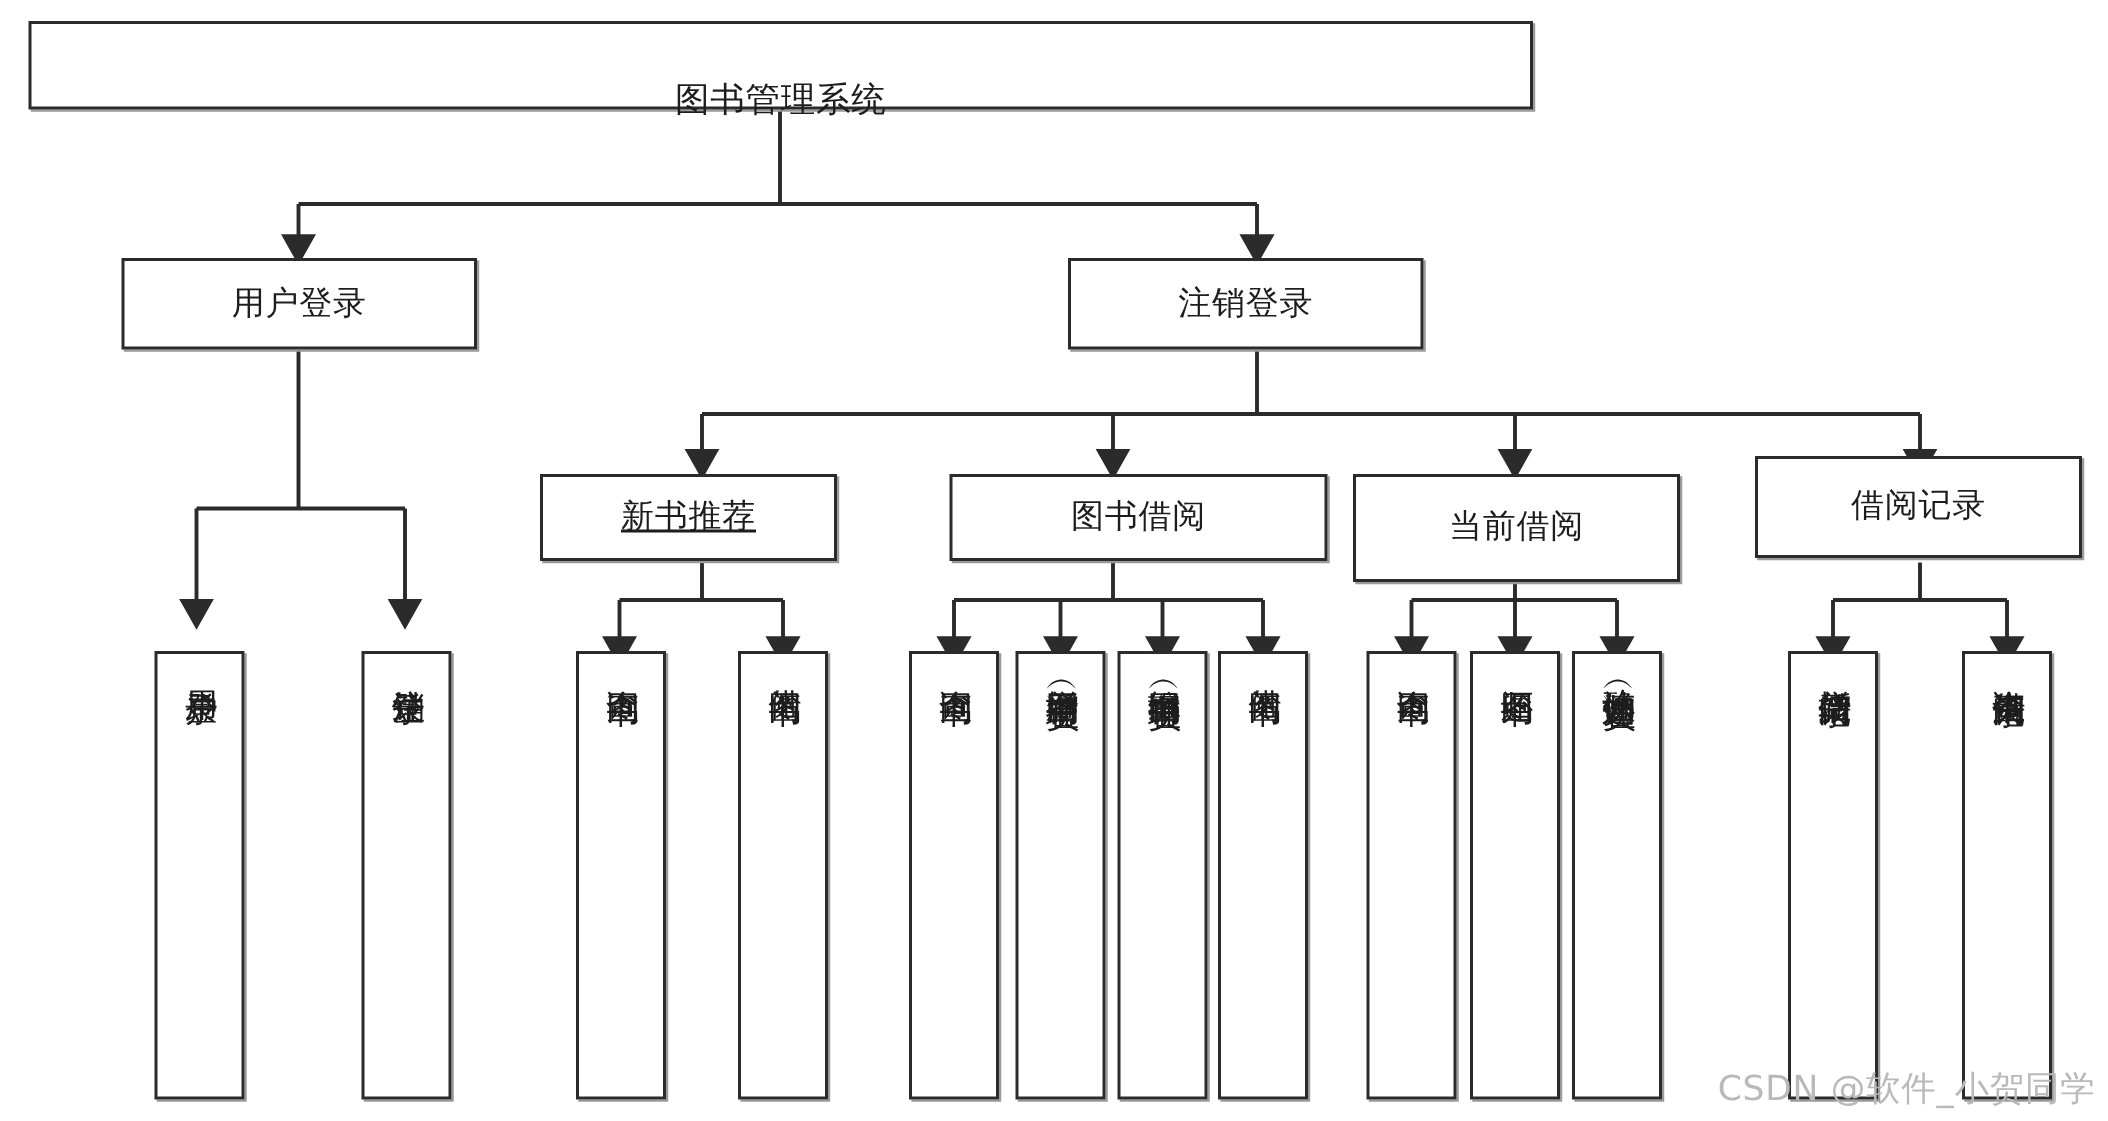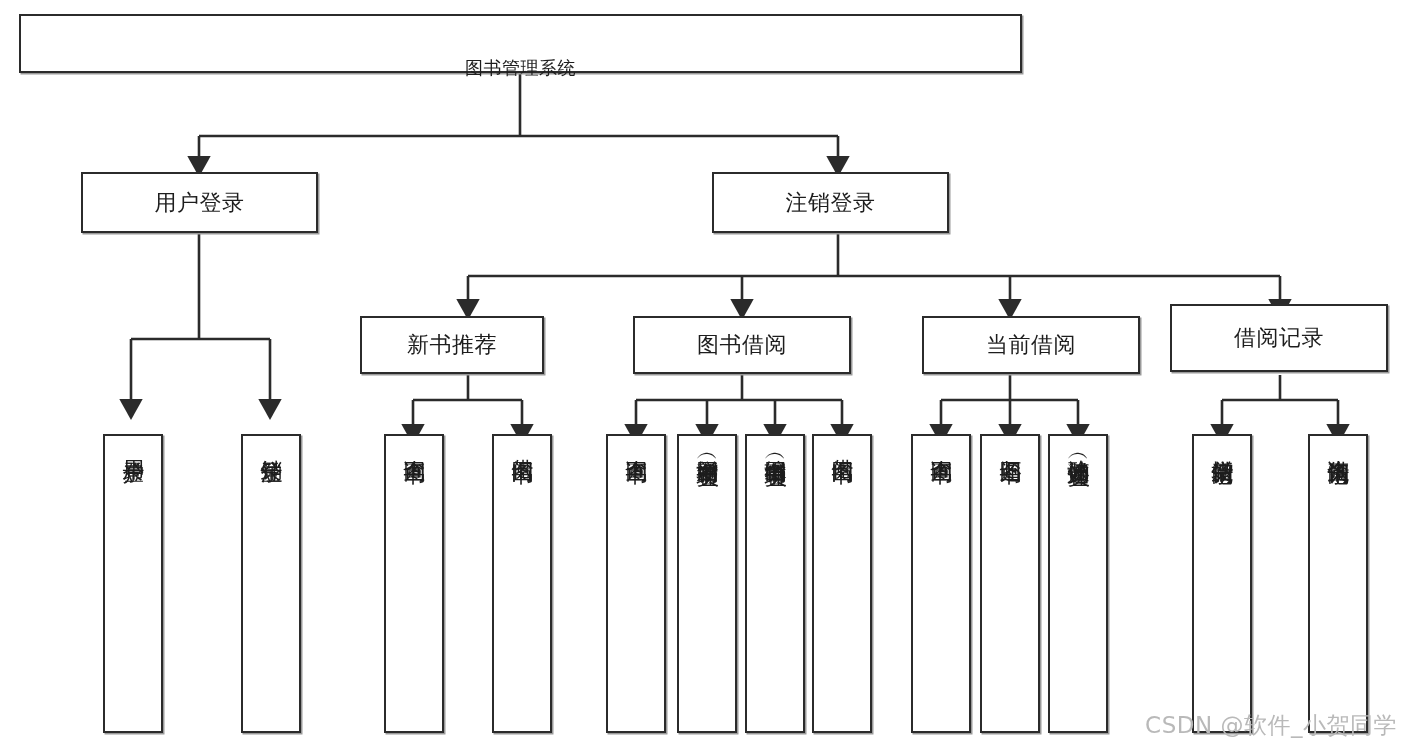--- a/index.html
+++ b/index.html
@@ -39,21 +39,21 @@
   }
   .node .label {
     display: block;
     text-align: center;
     line-height: 1.18;
     letter-spacing: 0.5px;
   }
   .node.root {
     border-width: 2px;
   }
-  .node.root .label { font-size: 18px; margin-top: 48px; }
+  .node.root .label { font-size: 23px; margin-top: 48px; }
   .node.level1 .label { font-size: 22px; }
   .node.level2 .label { font-size: 22px; }
   .node.leaf {
     align-items: flex-start;
     padding-top: 6px;
   }
   .node.leaf .label {
     writing-mode: vertical-rl;
     text-orientation: upright;
     font-size: 22px;
@@ -144,29 +144,29 @@
   </div>
 
   <div class="node level1" style="left:81px; top:172px; width:237px; height:61px;">
     <span class="label">用户登录</span>
   </div>
 
   <div class="node level1" style="left:712px; top:172px; width:237px; height:61px;">
     <span class="label">注销登录</span>
   </div>
 
-  <div class="node level2" style="left:360px; top:316px; width:184px; height:58px;">
+  <div class="node level2" style="left:360px; top:316px; width:198px; height:58px;text-decoration:underline;">
     <span class="label">新书推荐</span>
   </div>
 
-  <div class="node level2" style="left:633px; top:316px; width:218px; height:58px;">
+  <div class="node level2" style="left:633px; top:316px; width:252px; height:58px;">
     <span class="label">图书借阅</span>
   </div>
 
-  <div class="node level2" style="left:902px; top:316px; width:218px; height:58px;margin-left:20px;">
+  <div class="node level2" style="left:902px; top:316px; width:218px; height:72px;">
     <span class="label">当前借阅</span>
   </div>
 
   <div class="node level2" style="left:1170px; top:304px; width:218px; height:68px;">
     <span class="label">借阅记录</span>
   </div>
 
   <div class="node leaf" style="left:103px; top:434px; width:60px; height:299px;">
     <span class="label">用户登录</span>
   </div>

